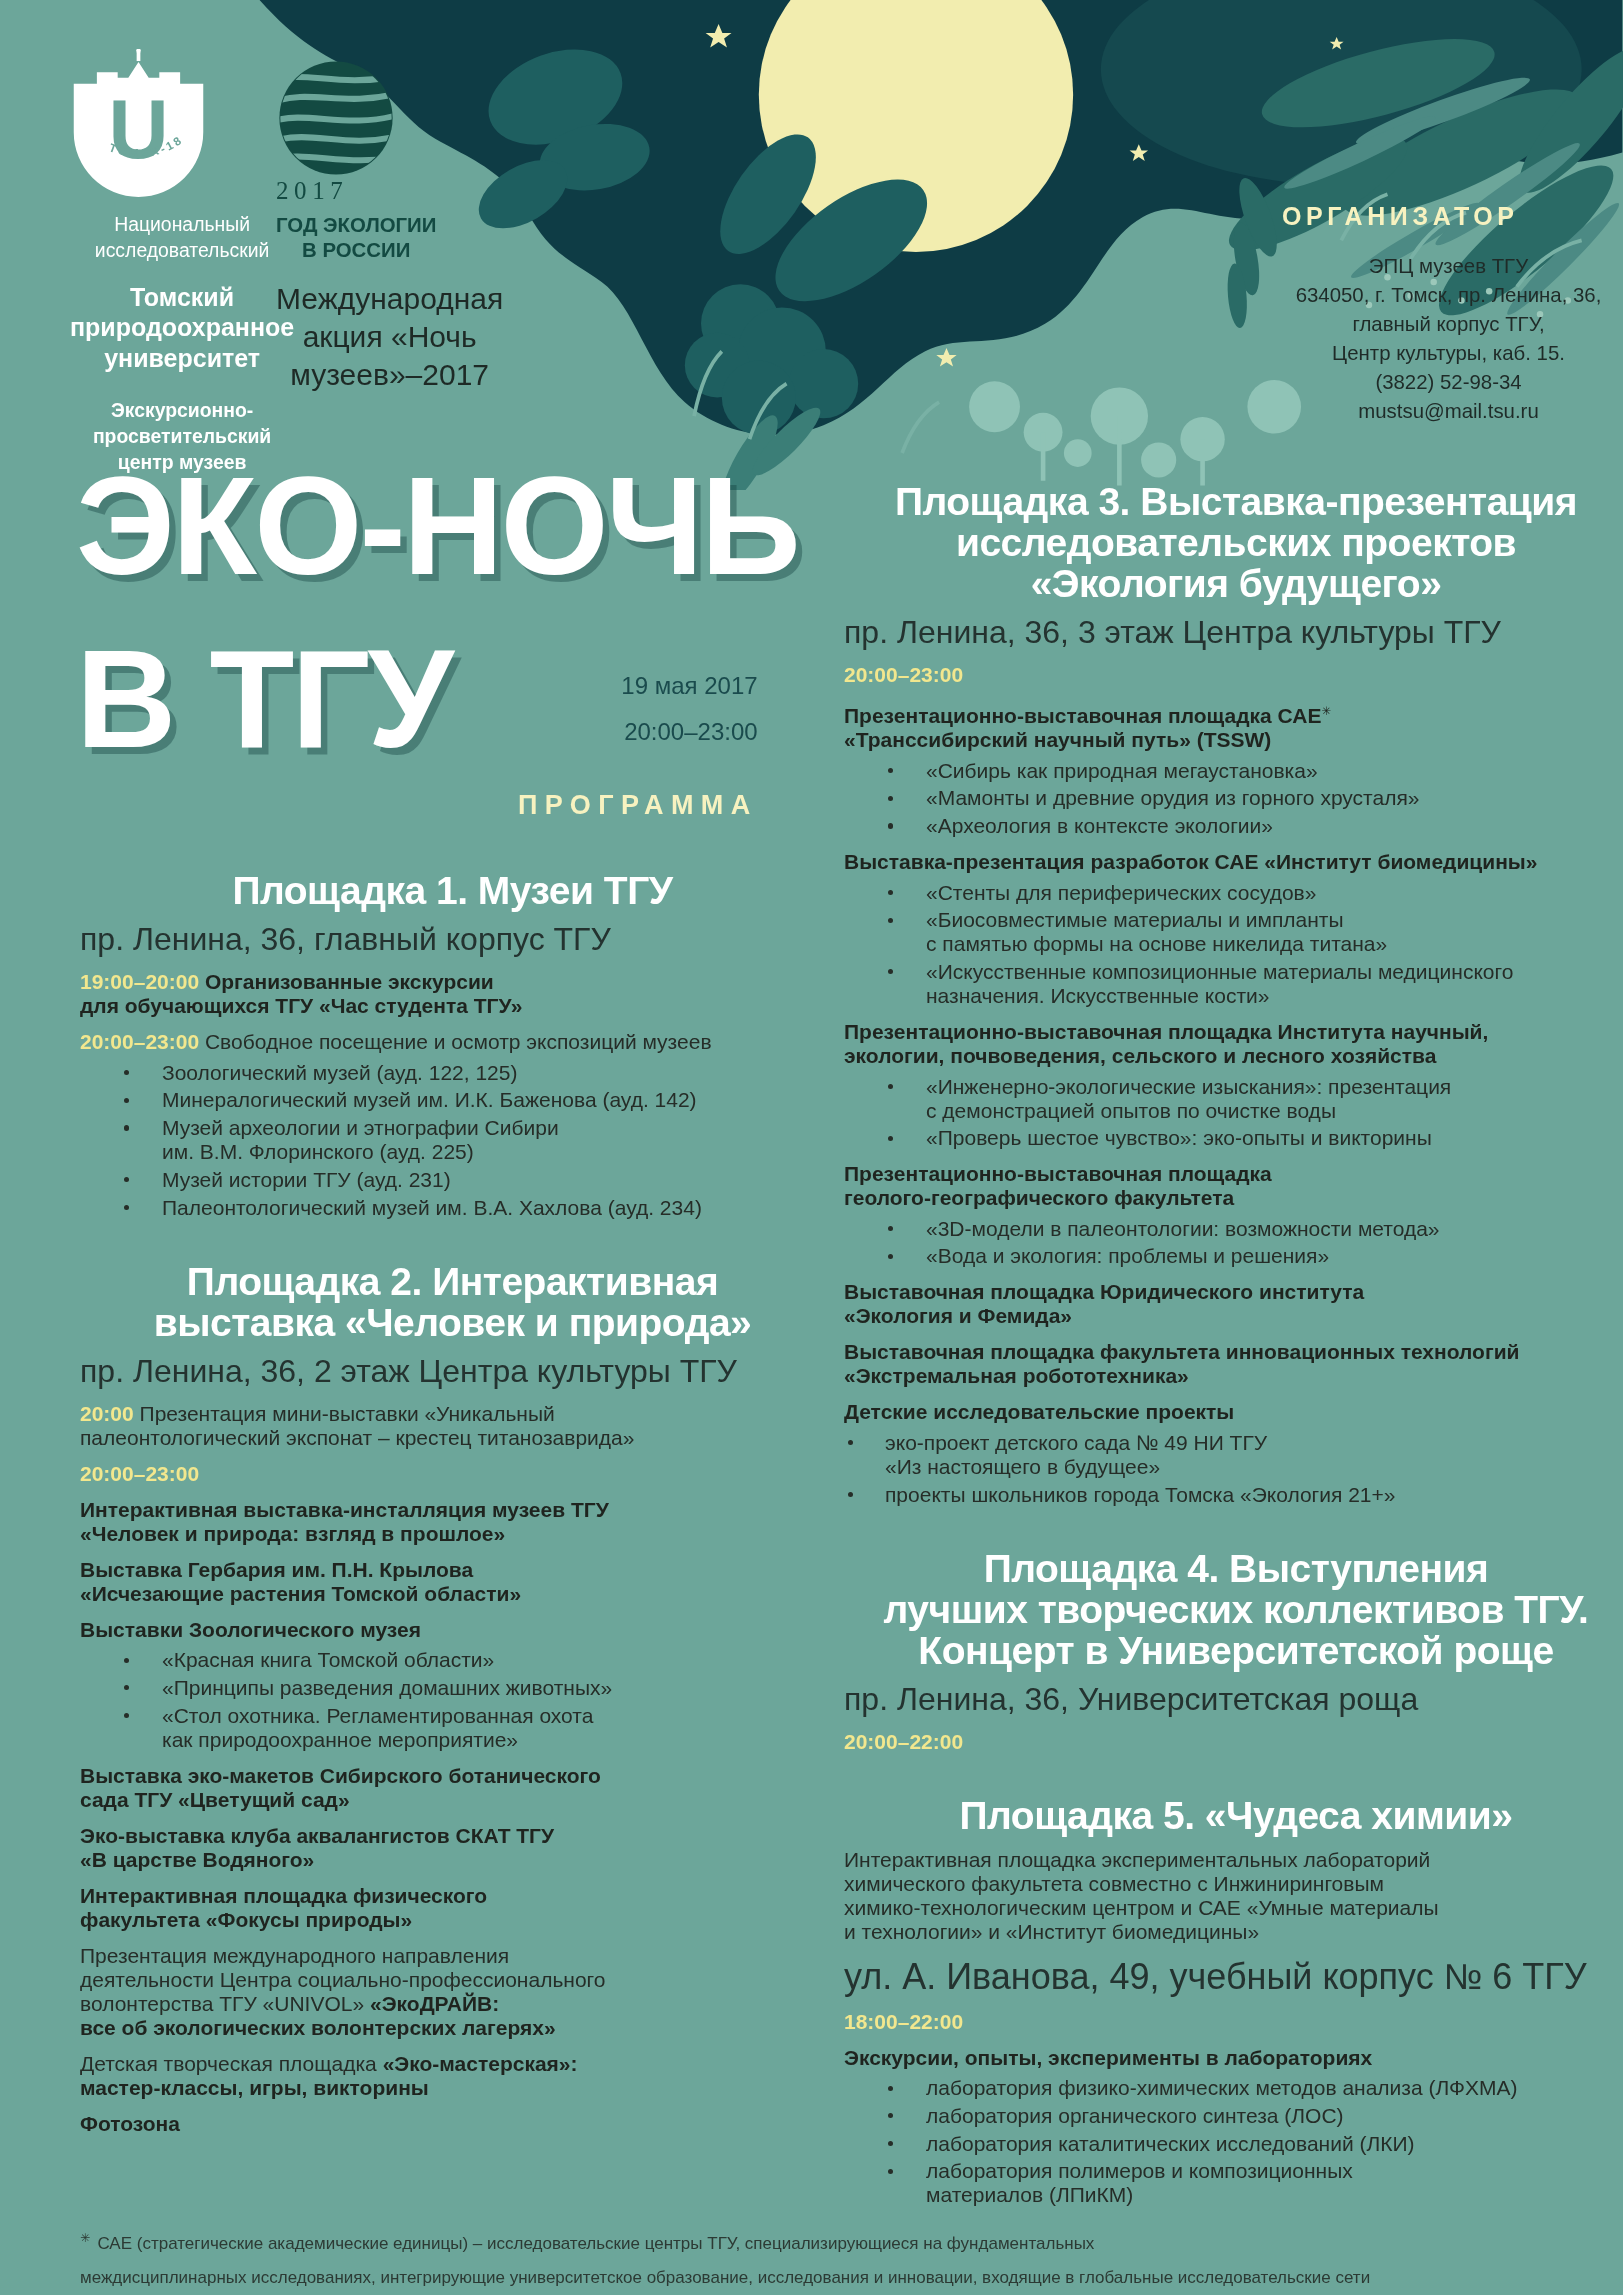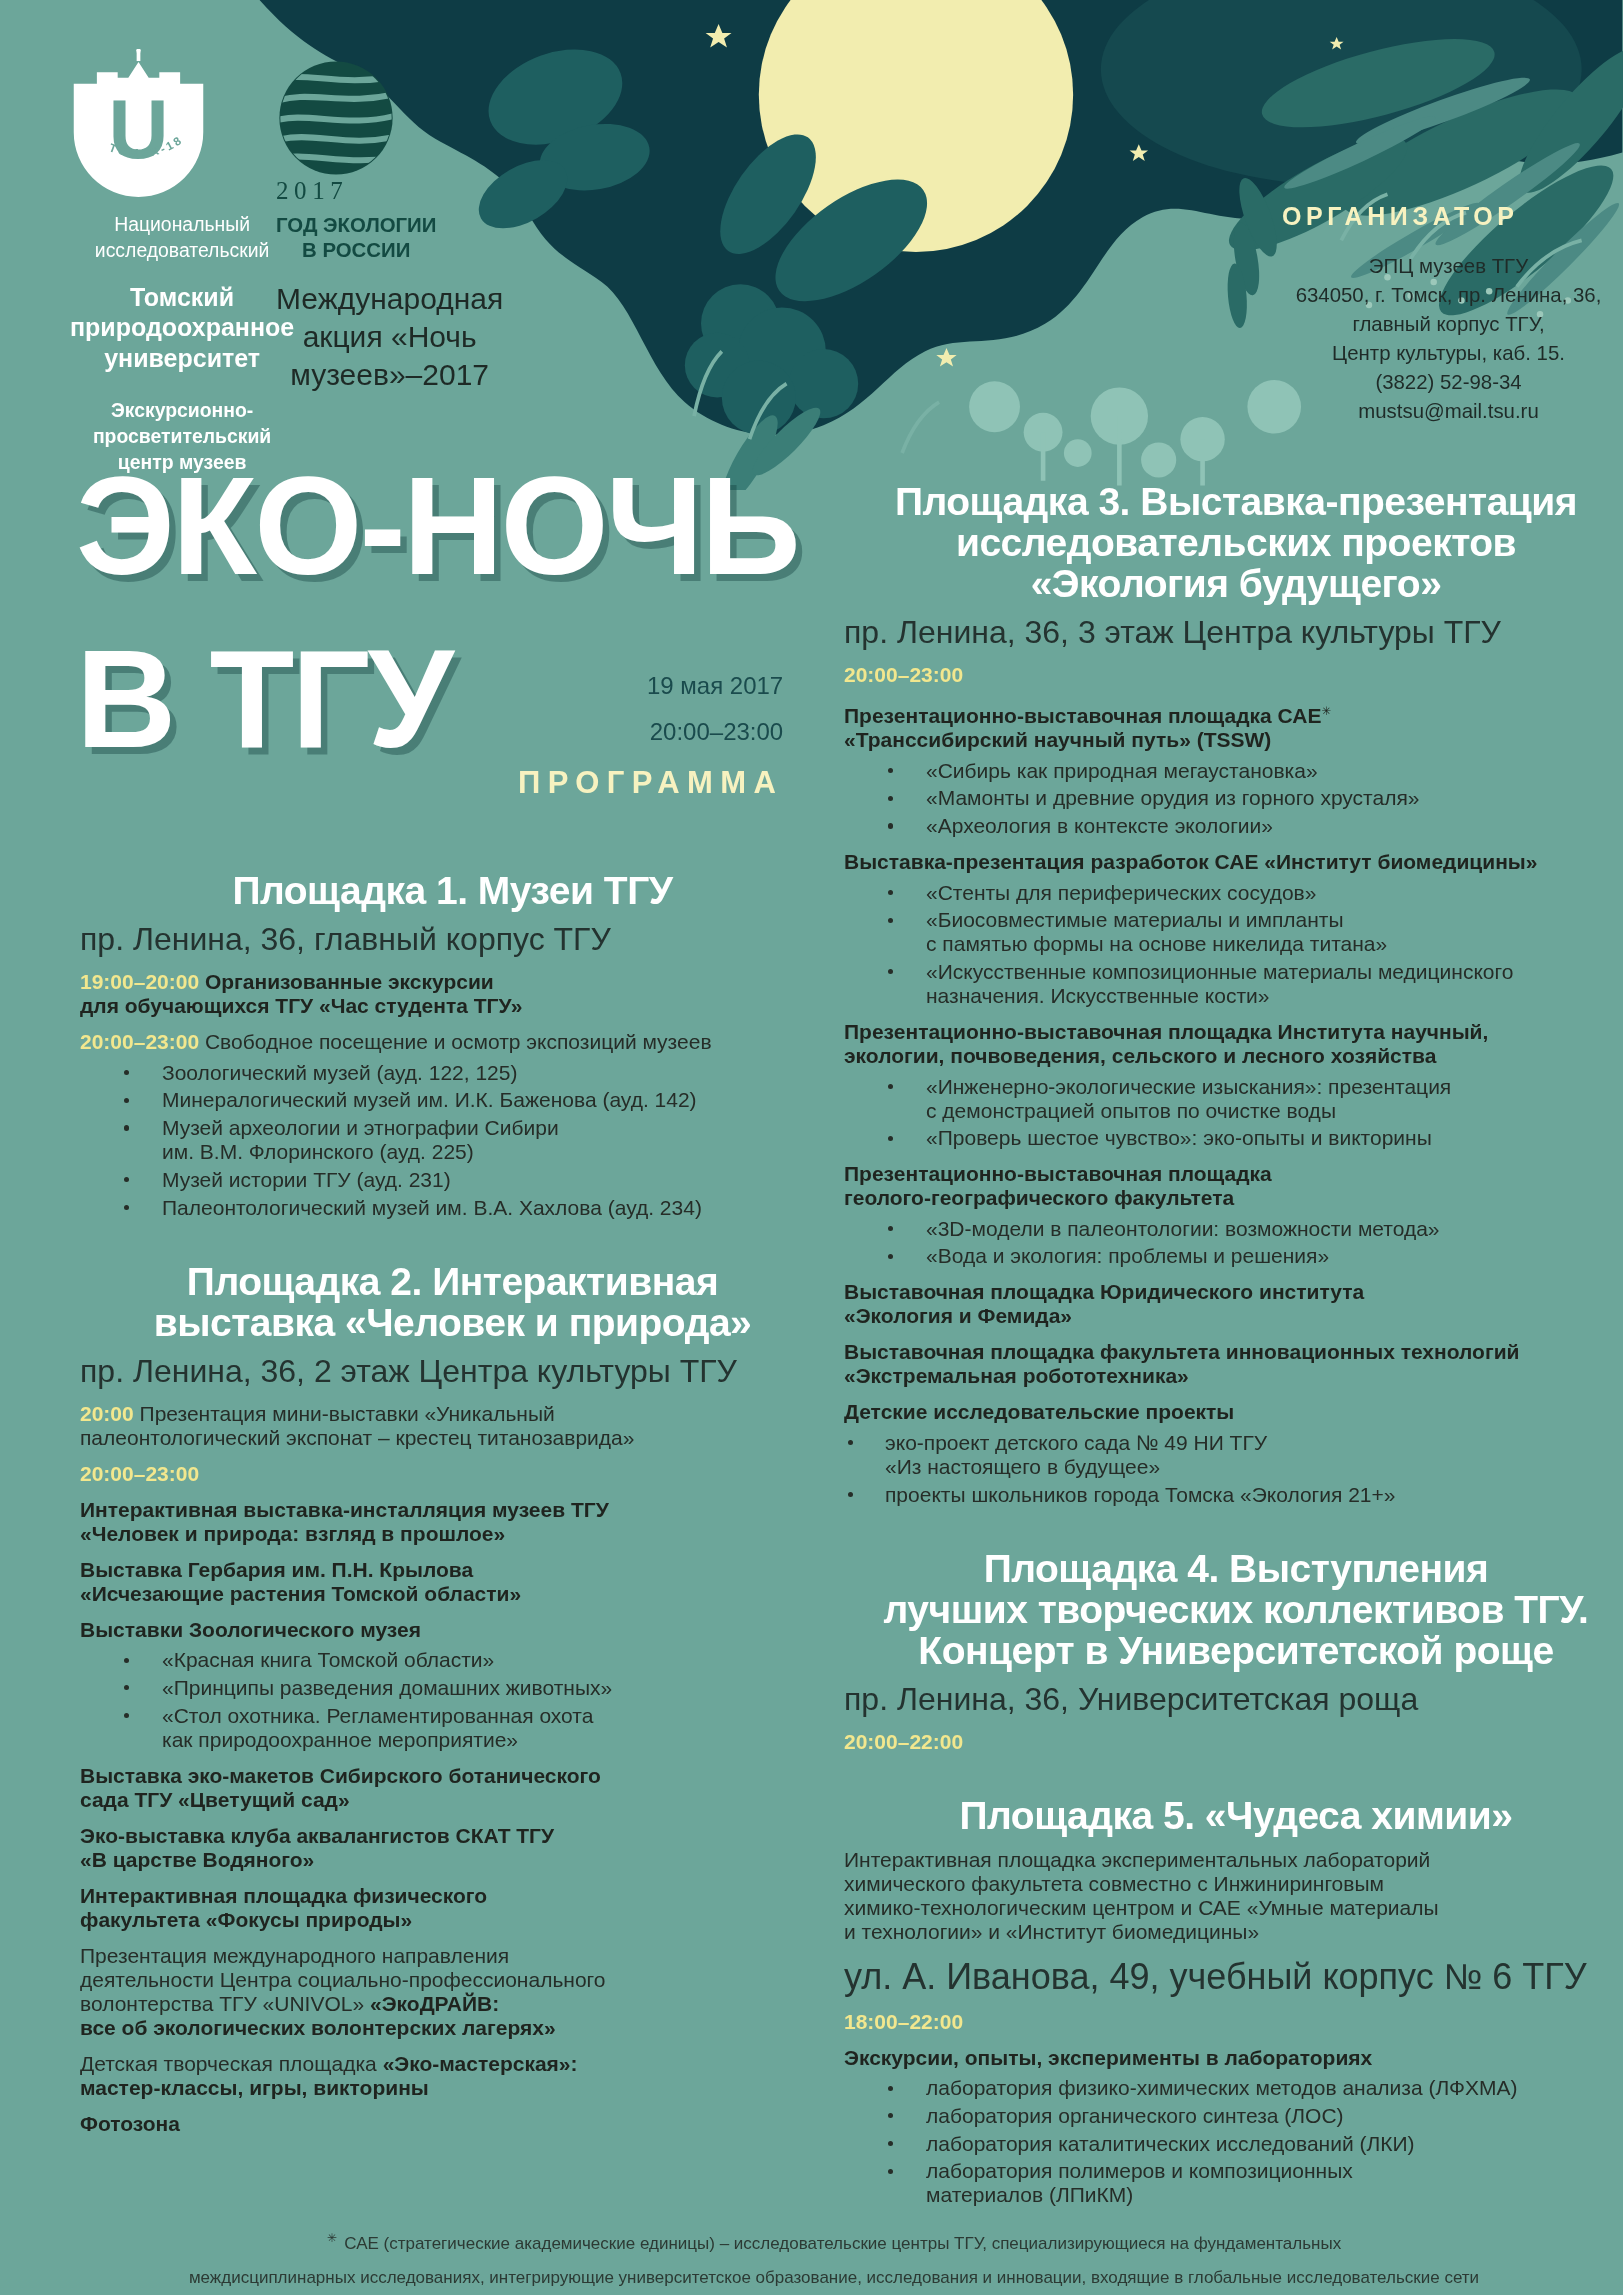--- a/index.html
+++ b/index.html
@@ -46,21 +46,21 @@
   .organizer-label{font-size:25px;font-weight:600;letter-spacing:4.6px;color:var(--pale-yellow);}
   .organizer-details{margin-top:21px;font-size:20.4px;line-height:29px;color:#1F2B28;font-weight:400;}
   
   .title-line{position:absolute;left:76px;z-index:2;color:var(--white);
     font-weight:800;font-size:139px;line-height:139px;letter-spacing:-2.8px;
     text-shadow:6.5px 7.4px 0 rgba(16,60,60,.38);}
   .title-1{top:456px;}
   .title-2{top:629px;}
   .date-block{position:absolute;left:518px;top:663px;z-index:2;}
   .date-line{font-size:24px;line-height:46px;font-weight:400;color:var(--teal-text);text-align:right;}
-  .program-label{margin-top:10px;font-size:31px;font-weight:700;letter-spacing:7.4px;color:var(--pale-yellow);}
+  .program-label{margin-top:35px;font-size:27px;font-weight:700;letter-spacing:7.4px;color:var(--pale-yellow);}
   
   .col{position:absolute;z-index:2;}
   .col-left{left:80px;top:870px;width:745px;}
   .col-right{left:844px;top:481px;width:784px;}
   section+section{margin-top:41px;}
   .sec-heading{font-size:39px;line-height:41px;font-weight:800;color:var(--white);
     letter-spacing:-0.5px;white-space:pre-line;}
   .sec-address{margin-top:9.3px;font-size:32px;line-height:38px;font-weight:400;color:#243330;}
   .addr-large{margin-top:12px;font-size:36px;line-height:42px;}
   .para{margin-top:12px;font-size:21px;line-height:24px;white-space:pre-line;color:var(--ink);}
@@ -70,21 +70,21 @@
   .run-sup{font-size:0.55em;vertical-align:super;font-weight:700;color:var(--ink-bold);}
   ul.bullets{margin-top:6.5px;list-style:none;}
   ul.bullets li{position:relative;padding-left:82px;font-size:21px;line-height:24px;
     margin-bottom:3.7px;white-space:pre-line;color:var(--ink);}
   ul.bullets li .dot{position:absolute;left:44px;top:9.3px;width:5.1px;height:5.1px;
     border-radius:50%;background:var(--ink);}
   ul.bullets.shallow li{padding-left:41px;}
   ul.bullets.shallow li .dot{left:3.7px;}
   
   .footnote{position:absolute;left:80px;top:2221px;width:1508px;z-index:2;
-    font-size:17px;line-height:34px;color:var(--footer-ink);text-align:center;}
+    font-size:17px;line-height:34px;color:var(--footer-ink);}
   .fn-sym{font-size:12px;vertical-align:super;margin-right:7.4px;}
 </style>
 </head>
 <body>
 
 <div class="poster">
 
   <svg class="illustration" width="1623" height="490" viewBox="0 0 3508 1060">
     <defs>
       <path id="star" d="M0,-10 L2.94,-3.09 L10,-3.09 L4.28,1.18 L6.47,8.09 L0,3.82 L-6.47,8.09 L-4.28,1.18 L-10,-3.09 L-2.94,-3.09 Z"></path>

